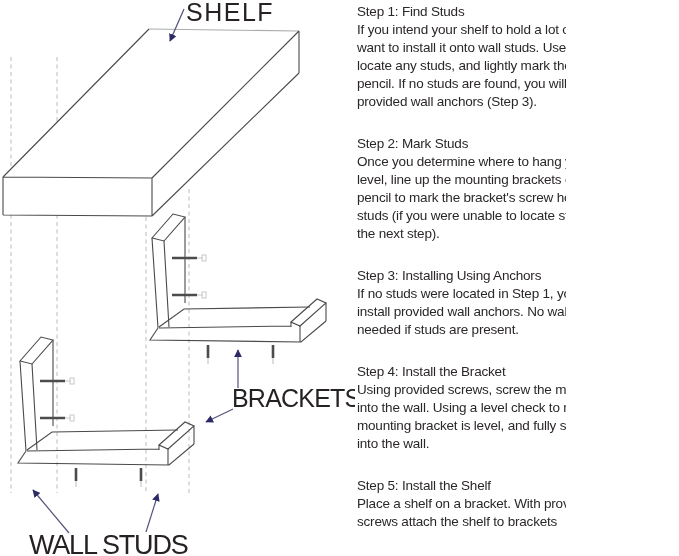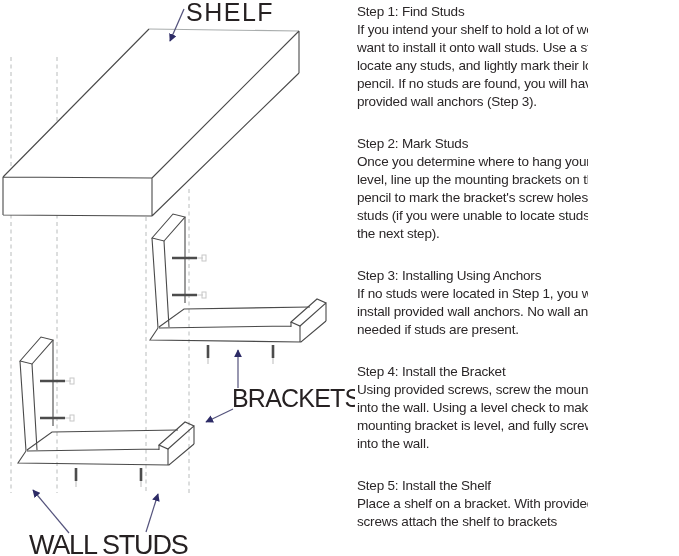--- a/index.html
+++ b/index.html
@@ -1,18 +1,18 @@
 <!DOCTYPE html>
 <html style="--line: #4a4a4a; --line-light: #a9adad; --dashed-line: #b9bcbc; --arrow: #2d2b66; --arrow-shaft: #54537c; --label-text: #262122; --body-text: #2b2728;"><head>
 <meta charset="utf-8">
 <style>
   html,body { margin:0; padding:0; background:#fff; }
   .page {
     position:relative; width:566px; height:556px; background:#fff;
-    font-family:"Liberation Sans", sans-serif; overflow:hidden;padding-left:22px;
+    font-family:"Liberation Sans", sans-serif; overflow:hidden;
   }
   .diagram { position:absolute; left:0; top:0; }
   .diagram text { font-family:"Liberation Sans", sans-serif; }
 
   
   .ln        { stroke:var(--line,#4a4a4a); stroke-width:1.1; fill:none; stroke-linejoin:miter; }
   .ln-light  { stroke:var(--line-light,#a9adad); stroke-width:1.1; fill:none; }
   .fill-face { fill:#ffffff; stroke:none; }
   .dash      { stroke:var(--dashed-line,#b9bcbc); stroke-width:1; stroke-dasharray:4 3.5; fill:none; }
   .screw-dark  { stroke:#4c4c4c; stroke-width:2.6; fill:none; }

